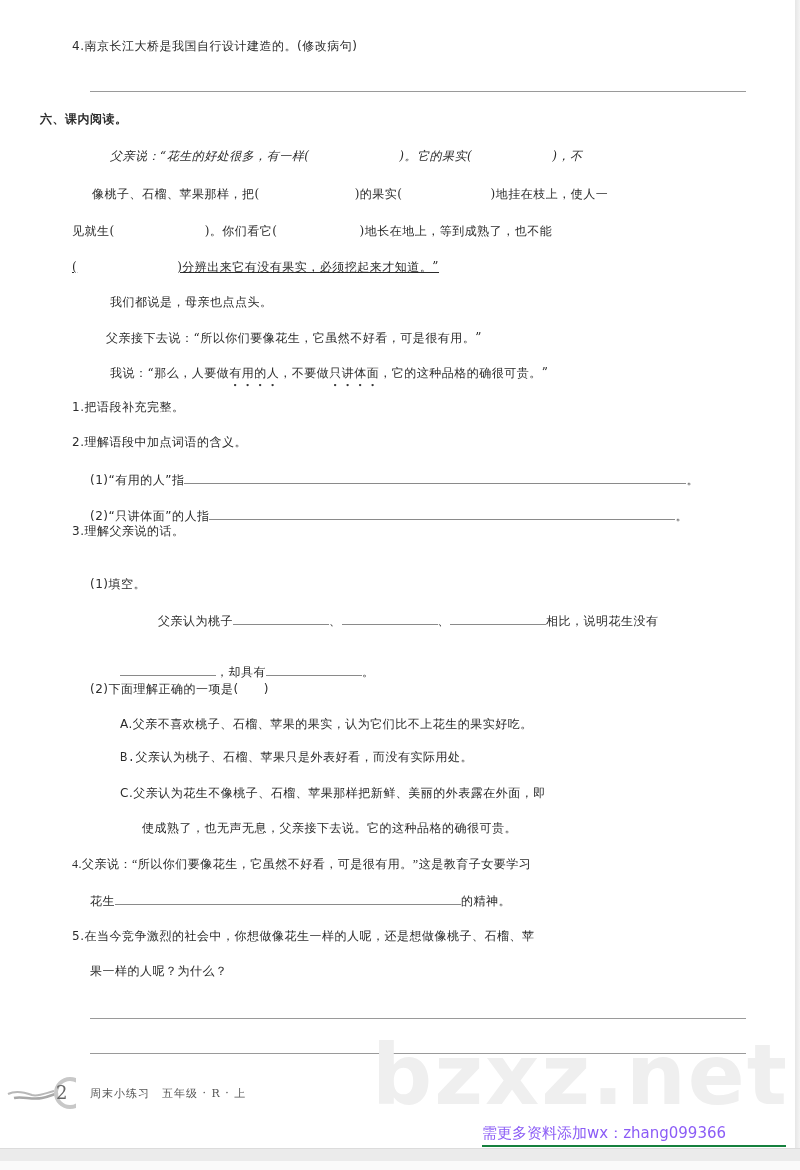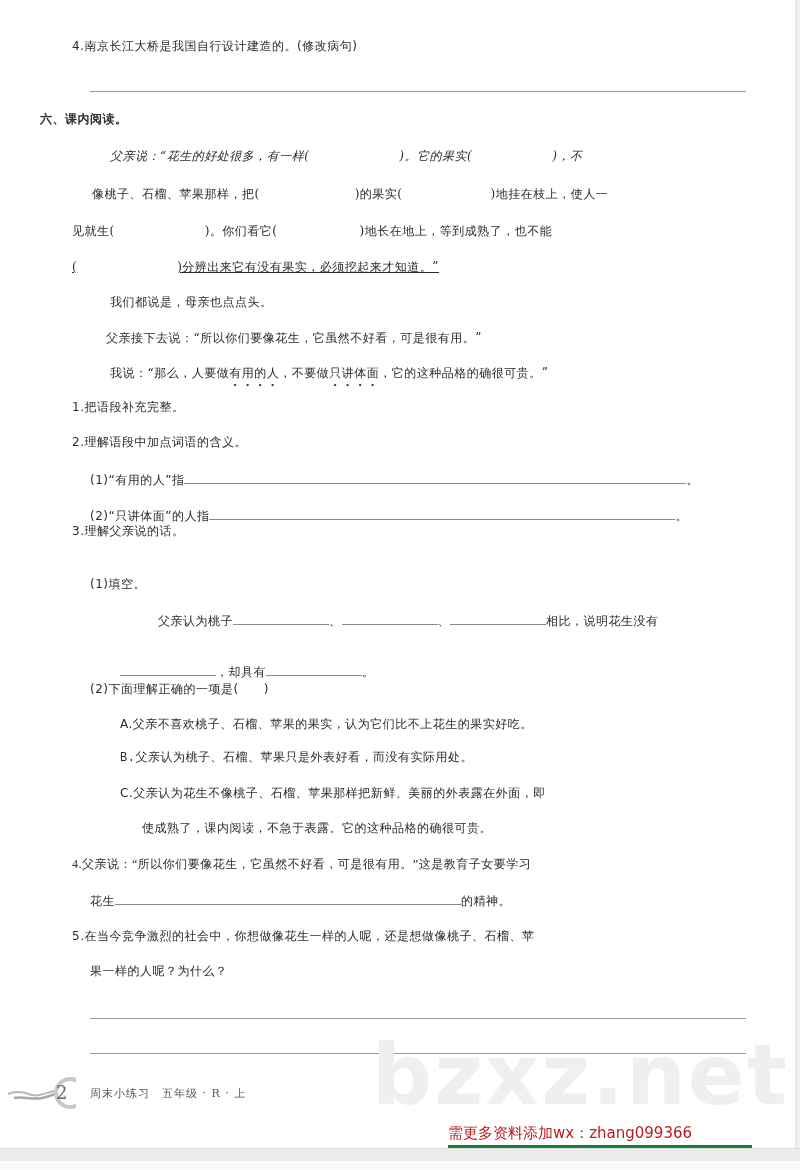--- a/index.html
+++ b/index.html
@@ -37,23 +37,23 @@
   }
   .footer-ornament { position: absolute; left: 6px; top: 1076px; width: 70px; height: 34px; }
   .page-num {
     position: absolute; left: 56px; top: 1078px; width: 28px; height: 30px;
     font-family: "DejaVu Serif", serif; font-size: 18px; line-height: 30px; color: #666;
   }
   .footer-text {
     position: absolute; left: 90px; top: 1086px; font-size: 11px; color: #555; letter-spacing: 1px;
   }
   .wx-note {
-    position: absolute; left: 448px; top: 1124px; font-size: 15px; color: #b91c1c;
+    position: absolute; left: 482px; top: 1124px; font-size: 15px; color: #8b5cf6;
     font-family: "DejaVu Sans", "Liberation Sans", sans-serif;
-    border-bottom: 6px solid #15803d; padding: 0 60px 2px 0;
+    border-bottom: 2px solid #15803d; padding: 0 60px 2px 0;
   }
 </style>
 </head>
 <body>
 
 <div class="page-edge"></div>
 
 <div class="line" style="left:72px;top:35px;font-family:'DejaVu Sans','Liberation Sans',sans-serif;">4.南京长江大桥是我国自行设计建造的。(修改病句)</div>
 <div class="hr" style="left:90px;top:91px;width:656px;"></div>
 
@@ -93,21 +93,21 @@
   <span>父亲认为桃子</span><span class="blank" style="width:96px"></span><span>、</span><span class="blank" style="width:96px"></span><span>、</span><span class="blank" style="width:96px"></span><span>相比，说明花生没有</span>
 </div>
 <div class="line" style="left:120px;top:643px;font-family:'DejaVu Sans','Liberation Sans',sans-serif;margin-top:16px;">
   <span class="blank" style="width:96px"></span><span>，却具有</span><span class="blank" style="width:96px"></span><span>。</span>
 </div>
 
 <div class="line" style="left:90px;top:678px;font-family:'DejaVu Sans','Liberation Sans',sans-serif;">(2)下面理解正确的一项是(　　)</div>
 <div class="line" style="left:120px;top:713px;font-family:'DejaVu Sans','Liberation Sans',sans-serif;">A.父亲不喜欢桃子、石榴、苹果的果实，认为它们比不上花生的果实好吃。</div>
 <div class="line" style="left:120px;top:747px;font-family:Liberation Mono, monospace;">B.父亲认为桃子、石榴、苹果只是外表好看，而没有实际用处。</div>
 <div class="line" style="left:120px;top:782px;font-family:'DejaVu Sans','Liberation Sans',sans-serif;">C.父亲认为花生不像桃子、石榴、苹果那样把新鲜、美丽的外表露在外面，即</div>
-<div class="line" style="left:142px;top:817px;font-family:'DejaVu Sans','Liberation Sans',sans-serif;">使成熟了，课内阅读，不急于表露。它的这种品格的确很可贵。</div>
+<div class="line" style="left:142px;top:817px;font-family:'DejaVu Sans','Liberation Sans',sans-serif;">使成熟了，也无声无息，父亲接下去说。它的这种品格的确很可贵。</div>
 
 <div class="line" style="left:72px;top:853px;font-family:Liberation Serif, serif;">4.父亲说：“所以你们要像花生，它虽然不好看，可是很有用。”这是教育子女要学习</div>
 <div class="line" style="left:90px;top:888px;font-family:'DejaVu Sans','Liberation Sans',sans-serif;">
   <span>花生</span><span class="blank" style="width:346px"></span><span>的精神。</span>
 </div>
 
 <div class="line" style="left:72px;top:925px;font-family:'DejaVu Sans','Liberation Sans',sans-serif;">5.在当今竞争激烈的社会中，你想做像花生一样的人呢，还是想做像桃子、石榴、苹</div>
 <div class="line" style="left:90px;top:960px;font-family:'DejaVu Sans','Liberation Sans',sans-serif;">果一样的人呢？为什么？</div>
 
 <div class="hr" style="left:90px;top:1018px;width:656px;"></div>

